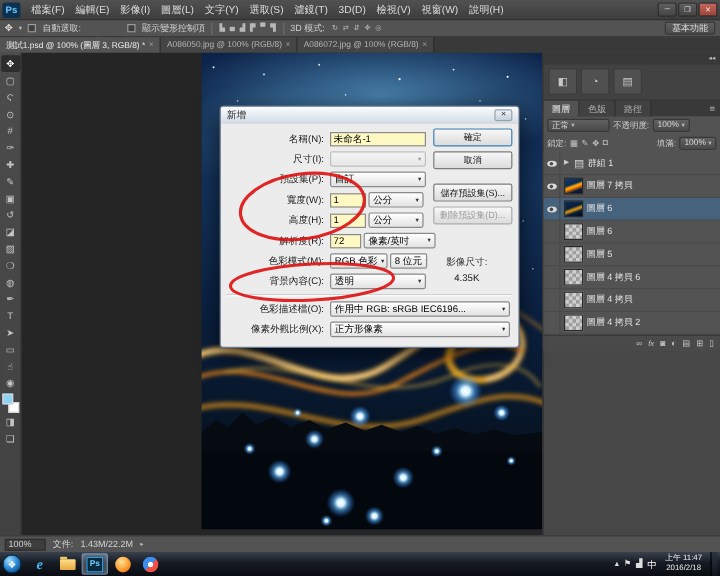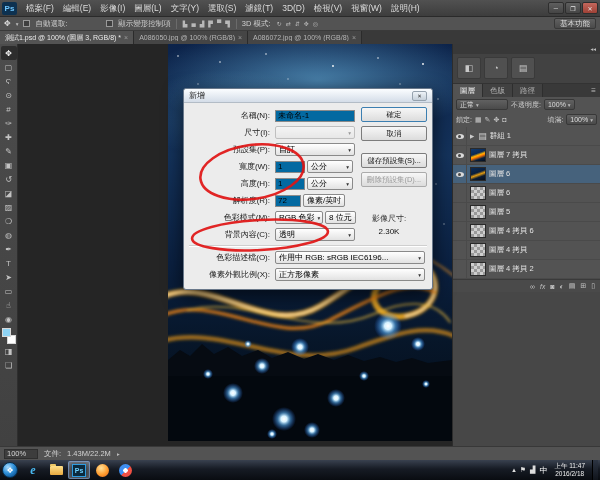--- a/index.html
+++ b/index.html
@@ -68,27 +68,27 @@
   .dialog { position:absolute; left:183px; top:88px; width:250px; height:202px; background:#ececec;
     border:1px solid #69788a; border-radius:3px; box-shadow:0 6px 20px rgba(0,0,0,.65); z-index:40;
     font-size:8px; color:#1a1a1a; }
   .dialog-titlebar { height:14px; background:linear-gradient(#fbfdff,#d4dde8); border-bottom:1px solid #b3bcc6;
     border-radius:3px 3px 0 0; display:flex; align-items:center; padding:0 5px; color:#222; }
   .dialog-close { margin-left:auto; width:15px; height:10px; background:linear-gradient(#eef3f8,#c6d0da);
     border:1px solid #96a2ae; border-radius:2px; font-size:5.5px; display:flex; align-items:center; justify-content:center; color:#333; }
   .dialog-body { position:relative; padding:4px 5px 0 5px; }
   .field-row { display:flex; align-items:center; height:17px; gap:2px; }
   .field-label { width:84px; flex:none; text-align:right; padding-right:3px; color:#1a1a1a; }
-  .text-input { height:12px; background:#0369a1; border:1px solid #8a8a8a; padding:0 2px;
+  .text-input { height:12px; background:#fef9c3; border:1px solid #8a8a8a; padding:0 2px;
     display:flex; align-items:center; color:#000; }
   .select { height:13px; background:linear-gradient(#ffffff,#e2e2e2); border:1px solid #8a8a8a; border-radius:2px;
     display:flex; align-items:center; padding:0 3px; gap:3px; color:#000; overflow:hidden; white-space:nowrap; }
   .select .dd-arrow { margin-left:auto; color:#333; }
   .select.disabled { opacity:.45; }
-  .w80{width:80px;} .w30{width:30px;} .w46{width:46px;} .w26{width:26px;} .w50{width:42px;}
+  .w80{width:80px;} .w30{width:30px;} .w46{width:46px;} .w26{width:26px;} .w50{width:60px;}
   .w48{width:48px;} .w31{width:31px;} .w150{width:150px;}
   .adv-sep { height:2px; border-top:1px solid #cfcfcf; border-bottom:1px solid #fff; margin:2px 0; }
   .dialog-buttons { position:absolute; right:5px; top:18px; width:66px; display:flex; flex-direction:column; }
   .dlg-btn { height:15px; background:linear-gradient(#f7f7f7,#dcdcdc); border:1px solid #7c7c7c; border-radius:2px;
     display:flex; align-items:center; justify-content:center; font-size:7.5px; color:#111; margin-bottom:4px; }
   .dlg-btn.primary { border-color:#3c7fb1; }
   .dlg-btn.spaced { margin-top:8px; }
   .dlg-btn.disabled { color:#9a9a9a; border-color:#ababab; }
   .image-size { position:absolute; right:8px; top:124px; width:70px; text-align:center; color:#333; }
   .image-size .val { margin-top:3px; color:#111; }
@@ -529,21 +529,21 @@
       </div>
     </div>
     <div class="dialog-buttons">
       <span class="dlg-btn primary">確定</span>
       <span class="dlg-btn">取消</span>
       <span class="dlg-btn spaced">儲存預設集(S)...</span>
       <span class="dlg-btn disabled">刪除預設集(D)...</span>
     </div>
     <div class="image-size">
       <div>影像尺寸:</div>
-      <div class="val">2.30K</div>
+      <div class="val">4.35K</div>
     </div>
   </div>
 
 </div>
 
 <svg class="annotations" width="600" height="480" viewBox="0 0 600 480">
   <ellipse class="red-ellipse" cx="252" cy="172" rx="52" ry="27" transform="rotate(-8 252 172)"></ellipse>
   <ellipse class="red-ellipse" cx="260" cy="235" rx="68" ry="15" transform="rotate(-3 260 235)"></ellipse>
 </svg>
 

